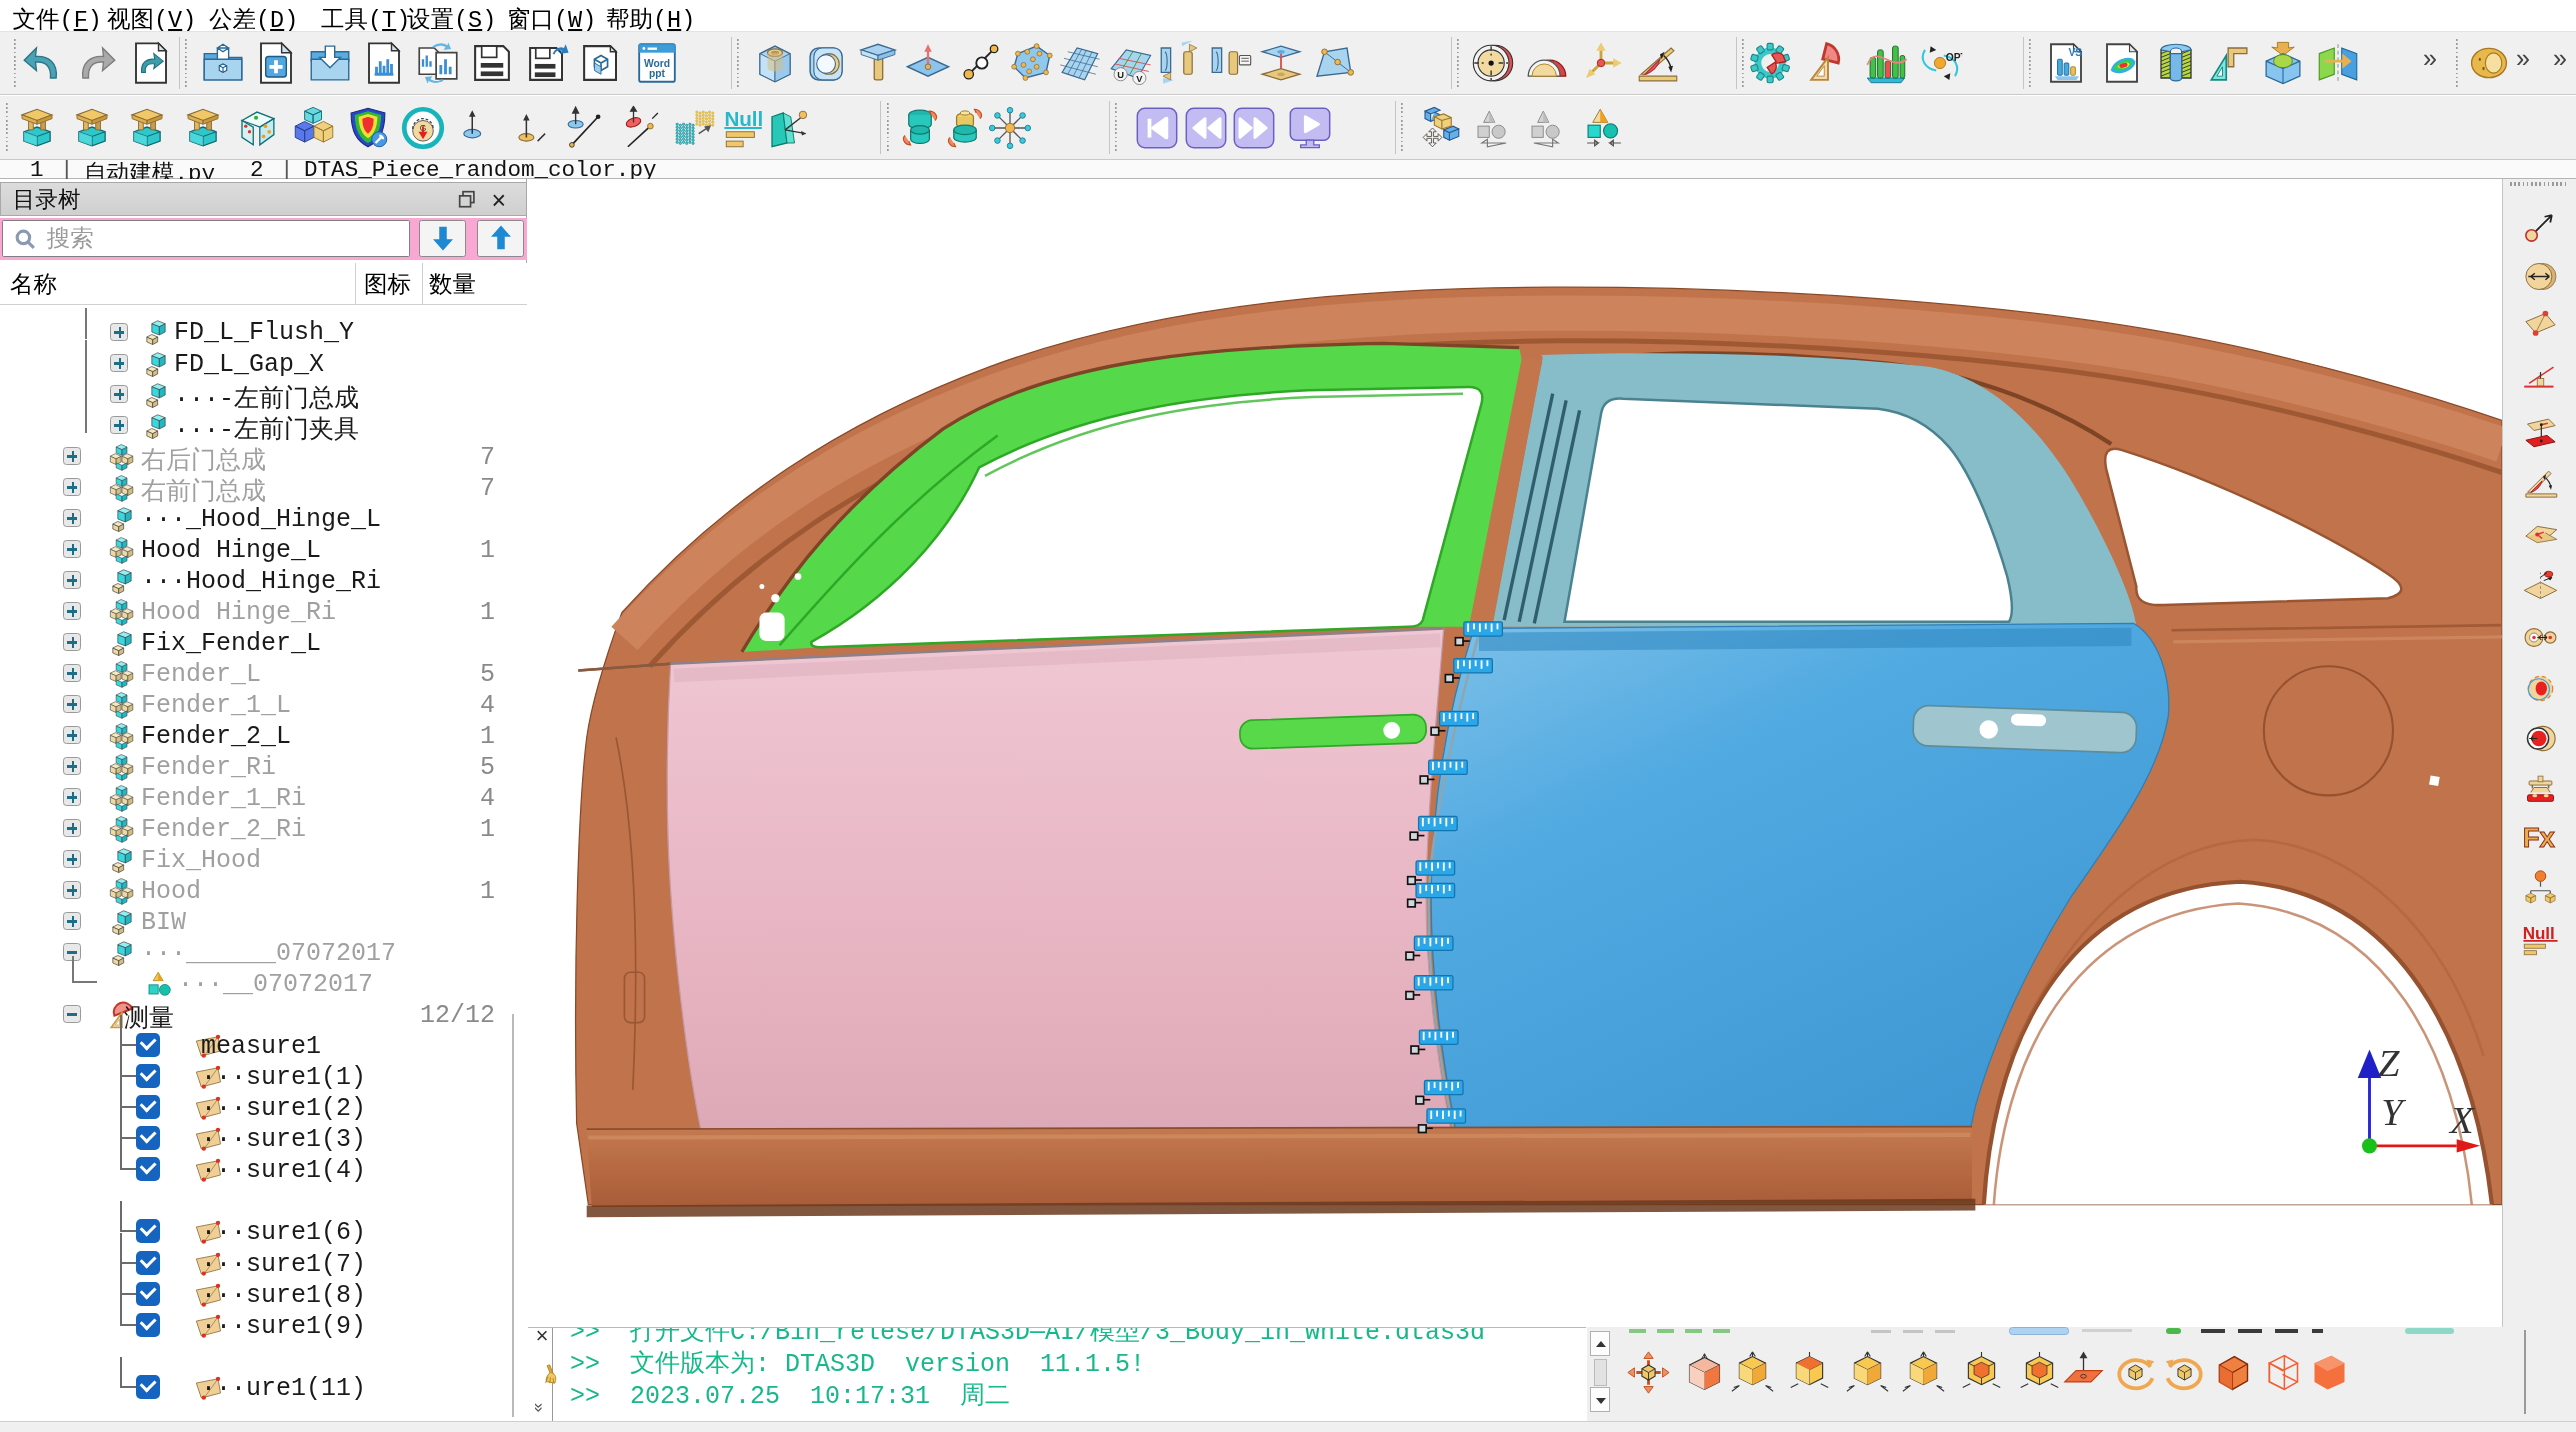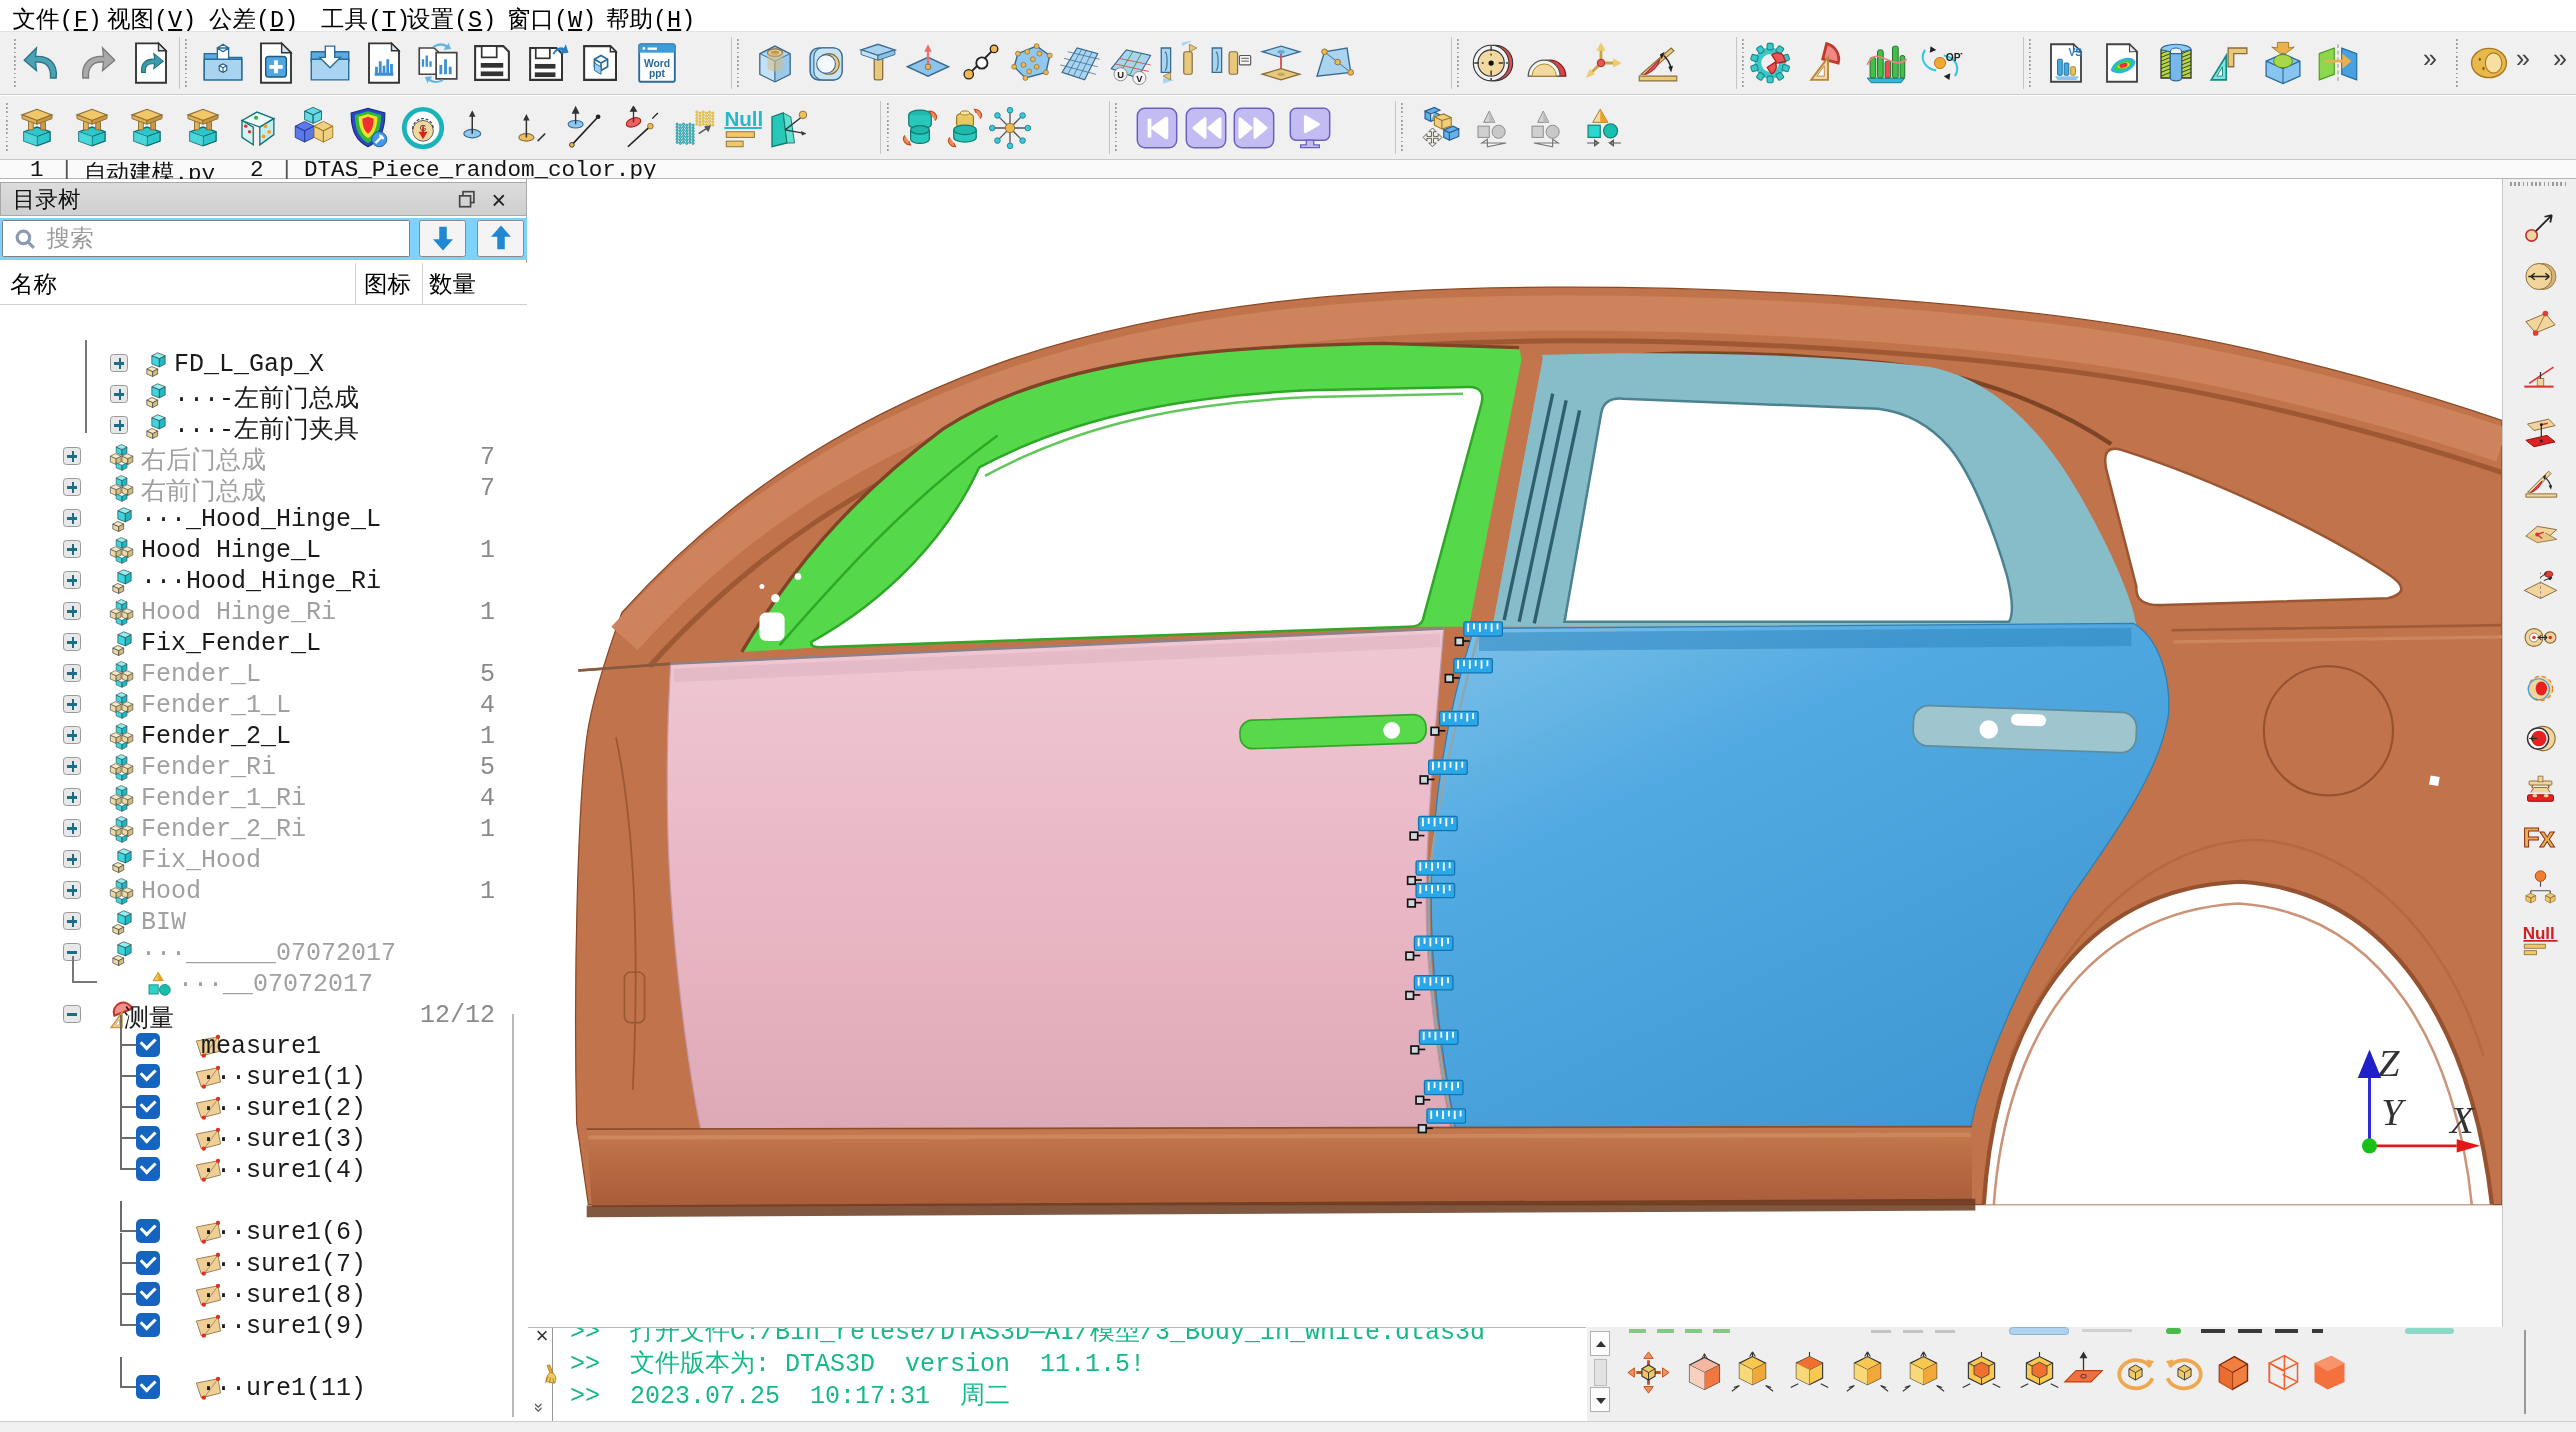--- a/index.html
+++ b/index.html
@@ -6,21 +6,21 @@
 #menubar{position:absolute;left:0;top:0;width:2576px;height:31px;background:#fff;font-size:23.5px;color:#000;font-family:"Liberation Mono",monospace}
 #menubar span{position:absolute;top:2.5px;letter-spacing:0px}
 #tb1{position:absolute;left:0;top:31px;width:2576px;height:64px;background:#f0f0f0;border-top:0.8px solid #e3e3e3;border-bottom:0.8px solid #c9c9c9}
 #tb2{position:absolute;left:0;top:96px;width:2576px;height:64px;background:#f0f0f0;border-bottom:0.8px solid #c9c9c9}
 #tabbar{position:absolute;left:0;top:160px;width:2576px;height:19px;background:#fafafa;border-bottom:0.8px solid #b5b5b5;font-family:"Liberation Mono",monospace;font-size:22.6px;color:#111}
 .ico{position:absolute;top:50%;transform:translate(-50%,-50%)}
 .vsep{position:absolute;top:5px;bottom:5px;width:0.8px;background:#c5c5c5}
 .hnd{position:absolute;top:6.7px;bottom:6.7px;width:3.4px;background-image:repeating-linear-gradient(#9a9a9a 0 1.7px,transparent 1.7px 4.2px);background-size:1.7px 100%;background-repeat:no-repeat;background-position:0.8px 0}
 #lpanel{position:absolute;left:0;top:179px;width:527px;height:1242px;background:#fff;border-right:0.8px solid #aaa}
 #ltitle{position:absolute;left:0;top:2.5px;width:527px;height:34px;background:linear-gradient(#dcdcdc,#cfcfcf);border:0.8px solid #a8a8a8;font-size:22.6px;color:#111;line-height:34px;padding-left:11.7px}
-#lsearch{position:absolute;left:0;top:39px;width:527px;height:42px;background:#7dd3fc}
+#lsearch{position:absolute;left:0;top:39px;width:527px;height:42px;background:#f9a8d4}
 #sbox{position:absolute;left:1.7px;top:1.7px;width:408px;height:37px;background:#fff;border:0.8px solid #7f7f7f;border-radius:1.7px;color:#9a9a9a;font-size:23.5px;line-height:35px}
 .sbtn{position:absolute;top:1.7px;width:47px;height:37px;background:#f4f4f4;border:0.8px solid #8a8a8a;border-radius:2.5px}
 #lhead{position:absolute;left:0;top:84px;width:527px;height:42px;background:#fff;border-bottom:0.8px solid #d0d0d0;font-size:23.5px;color:#000}
 #lhead .cl{position:absolute;top:0;bottom:0;width:0.8px;background:#d0d0d0}
 #tree{position:absolute;left:0;top:126px;width:527px;height:1116px;background:#fff;overflow:hidden;font-family:"Liberation Mono",monospace;font-size:25px}
 .trow{position:absolute;left:0;width:527px;height:31px}
 .tl{color:#1a1a1a}.tg{color:#a0a0a0}
 .trow .txt{position:absolute;top:1.7px;white-space:pre}
 .trow .cnt{position:absolute;right:32px;top:1.7px;color:#8a8a8a;text-align:right}
 .exp{position:absolute;top:5.9px;width:18.4px;height:18.4px;background:#e8e8e8;border:0.8px solid #9a9a9a;border-radius:3.4px}
@@ -1044,20 +1044,28 @@
 </div>
 <div id="lhead">
       <span style="position:absolute;left:10px;top:5px">名称</span>
       <span style="position:absolute;left:364px;top:5px">图标</span>
       <span style="position:absolute;left:429px;top:5px">数量</span>
       <div class="cl" style="left:355px"></div>
       <div class="cl" style="left:422px"></div>
     </div>
 <div id="tree">
       <div style="position:absolute;left:512px;top:709px;width:1.7px;height:403px;background:#b9b9b9"></div>
+<div class="trow" style="top:11.7px">
+        <div class="vline" style="left:85px;top:-8.4px;height:31px;background:#777"></div>
+        <div class="exp pl" style="left:110px"></div>
+        <svg class="ti" style="position:absolute;left:141px;top:0.8px" width="30" height="30" viewBox="0 0 36 36">
+          <use href="#i-corner"></use>
+        </svg>
+        <span class="txt tl" style="left:174px">FD_L_Flush_Y</span>
+      </div>
 <div class="trow" style="top:43px">
         <div class="vline" style="left:85px;top:-8.4px;height:31px;background:#777"></div>
         <div class="exp pl" style="left:110px"></div>
         <svg class="ti" style="position:absolute;left:141px;top:0.8px" width="30" height="30" viewBox="0 0 36 36">
           <use href="#i-corner"></use>
         </svg>
         <span class="txt tl" style="left:174px">FD_L_Gap_X</span>
       </div>
 <div class="trow" style="top:74px">
         <div class="vline" style="left:85px;top:-8.4px;height:31px;background:#777"></div>

